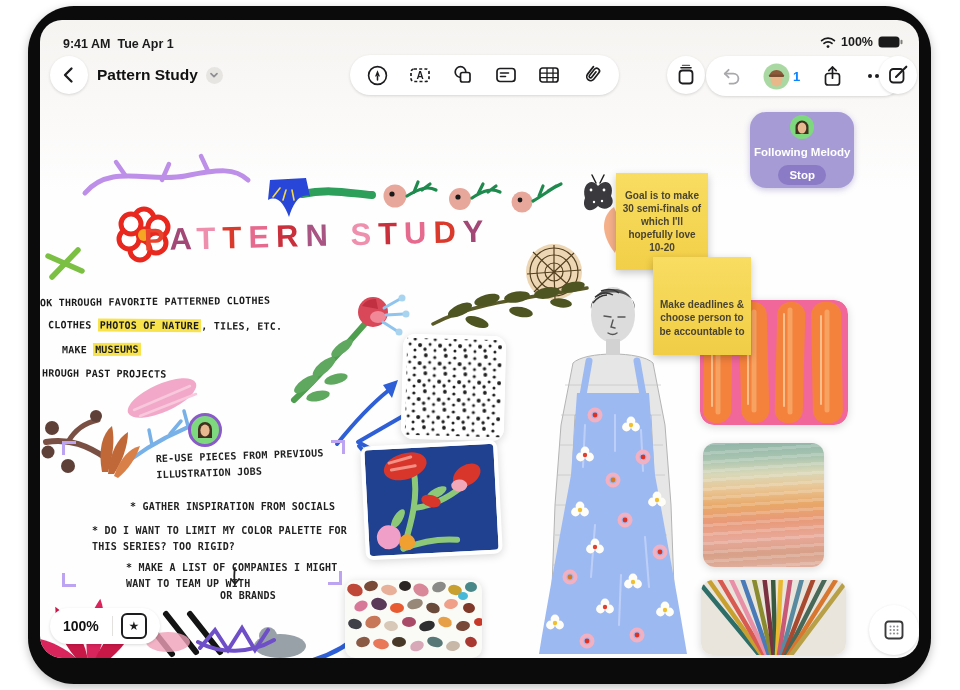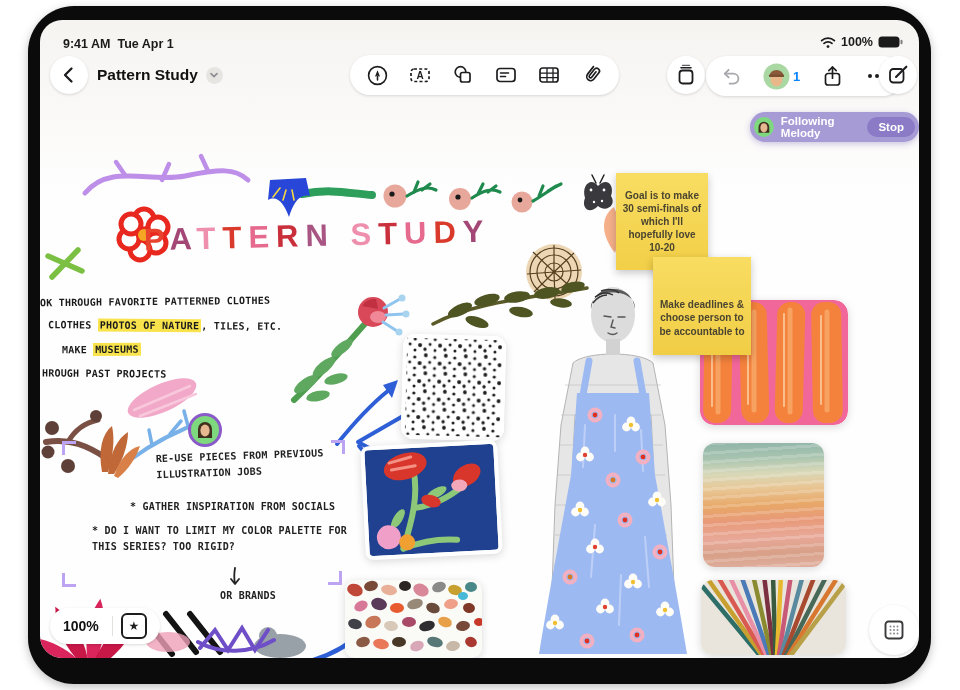--- a/index.html
+++ b/index.html
@@ -154,21 +154,21 @@
           </span>
     </button>
   </div>
   <button class="circle-btn" style="left:839px;top:36px;">
     <svg width="22" height="22" viewBox="0 0 22 22" fill="none" stroke="#1d1d1f" stroke-linecap="round">
       <rect x="3" y="5" width="13.5" height="13.5" rx="3.4" stroke-width="1.8"></rect>
           <path d="M9 13 L19.3 2.7" stroke-width="2.1"></path>
     </svg>
   </button>
 
-  <div class="follow-pill" style="left:710px;top:92px;background:#a79bd6;">
+  <div class="follow-pill" style="left:710px;top:92px;background:#a79bd6;flex-direction:column;">
     <svg width="24" height="24" viewBox="0 0 24 24">
       <circle cx="12" cy="12" r="12" fill="#7ed87e"></circle>
       <path d="M5.5 12 a6.5 6.5 0 0 1 13 0 v7 h-13 z" fill="#42301f"></path>
       <ellipse cx="12" cy="13" rx="4.3" ry="5.6" fill="#e8b890"></ellipse>
     </svg>
     <span class="follow-label">Following Melody</span>
     <button class="stop-btn" style="background:#8b7ac6;">Stop</button>
   </div>
 
   <div class="abs" style="inset:0;z-index:1;">
@@ -337,20 +337,21 @@
     </div>
 
     <div class="bk" style="left:22px;top:421px;border-top:3px solid #bca4f2;border-left:3px solid #bca4f2;"></div>
     <div class="bk" style="left:291px;top:420px;border-top:3px solid #bca4f2;border-right:3px solid #bca4f2;"></div>
     <div class="bk" style="left:22px;top:553px;border-bottom:3px solid #bca4f2;border-left:3px solid #bca4f2;"></div>
     <div class="bk" style="left:288px;top:551px;border-bottom:3px solid #bca4f2;border-right:3px solid #bca4f2;"></div>
 
     <div class="note-line" style="left:116px;top:428px;width:180px;white-space:normal;transform:rotate(-2deg);">RE-USE PIECES FROM PREVIOUS ILLUSTRATION JOBS</div>
     <div class="note-line" style="left:52px;top:503px;width:265px;white-space:normal;">* DO I WANT TO LIMIT MY COLOR PALETTE FOR THIS SERIES? TOO RIGID?</div>
     <div class="note-line" style="left:90px;top:479px;">* GATHER INSPIRATION FROM SOCIALS</div>
+    <div class="note-line" style="left:86px;top:540px;width:230px;white-space:normal;">* MAKE A LIST OF COMPANIES I MIGHT WANT TO TEAM UP WITH</div>
     <svg class="art" style="left:188px;top:546px;" width="14" height="22" viewBox="0 0 14 22">
       <path d="M7 2 C6 8 6 13 7 17" stroke="#222" stroke-width="1.8" fill="none" stroke-linecap="round"></path>
       <path d="M3 13 L7 18 L11 13" stroke="#222" stroke-width="1.8" fill="none" stroke-linecap="round" stroke-linejoin="round"></path>
     </svg>
     <div class="note-line" style="left:180px;top:568px;">OR BRANDS</div>
 
     <div class="card" style="left:362px;top:315px;width:103px;height:105px;border-radius:12px;background:#fff;transform:rotate(1.5deg);overflow:hidden;">
       <svg width="103" height="105" viewBox="0 0 103 105">
         <defs>
               <pattern id="pd" width="20" height="18" patternUnits="userSpaceOnUse">

